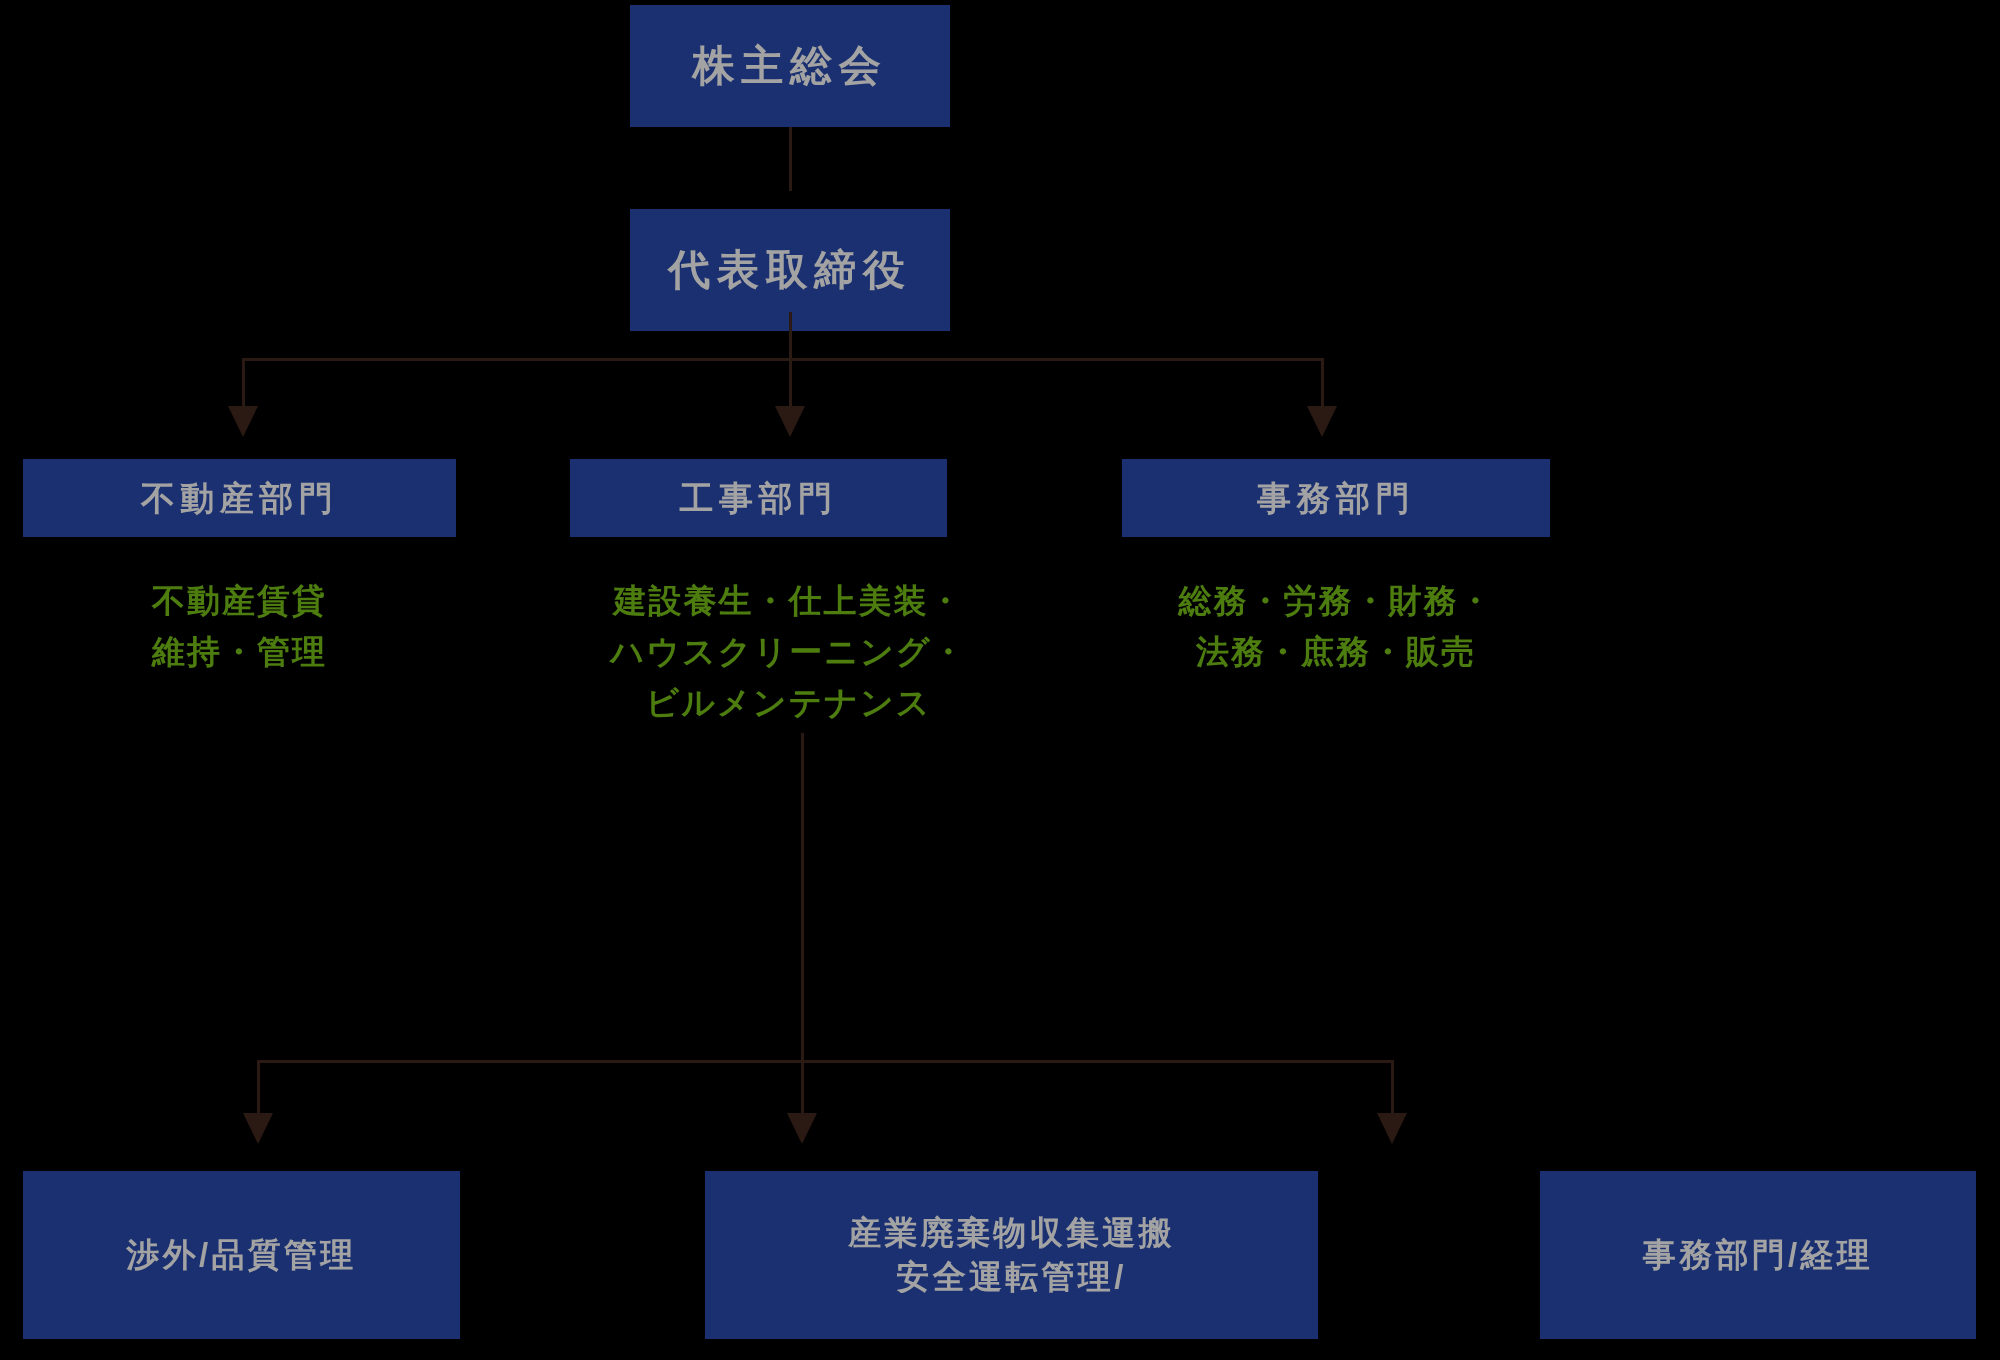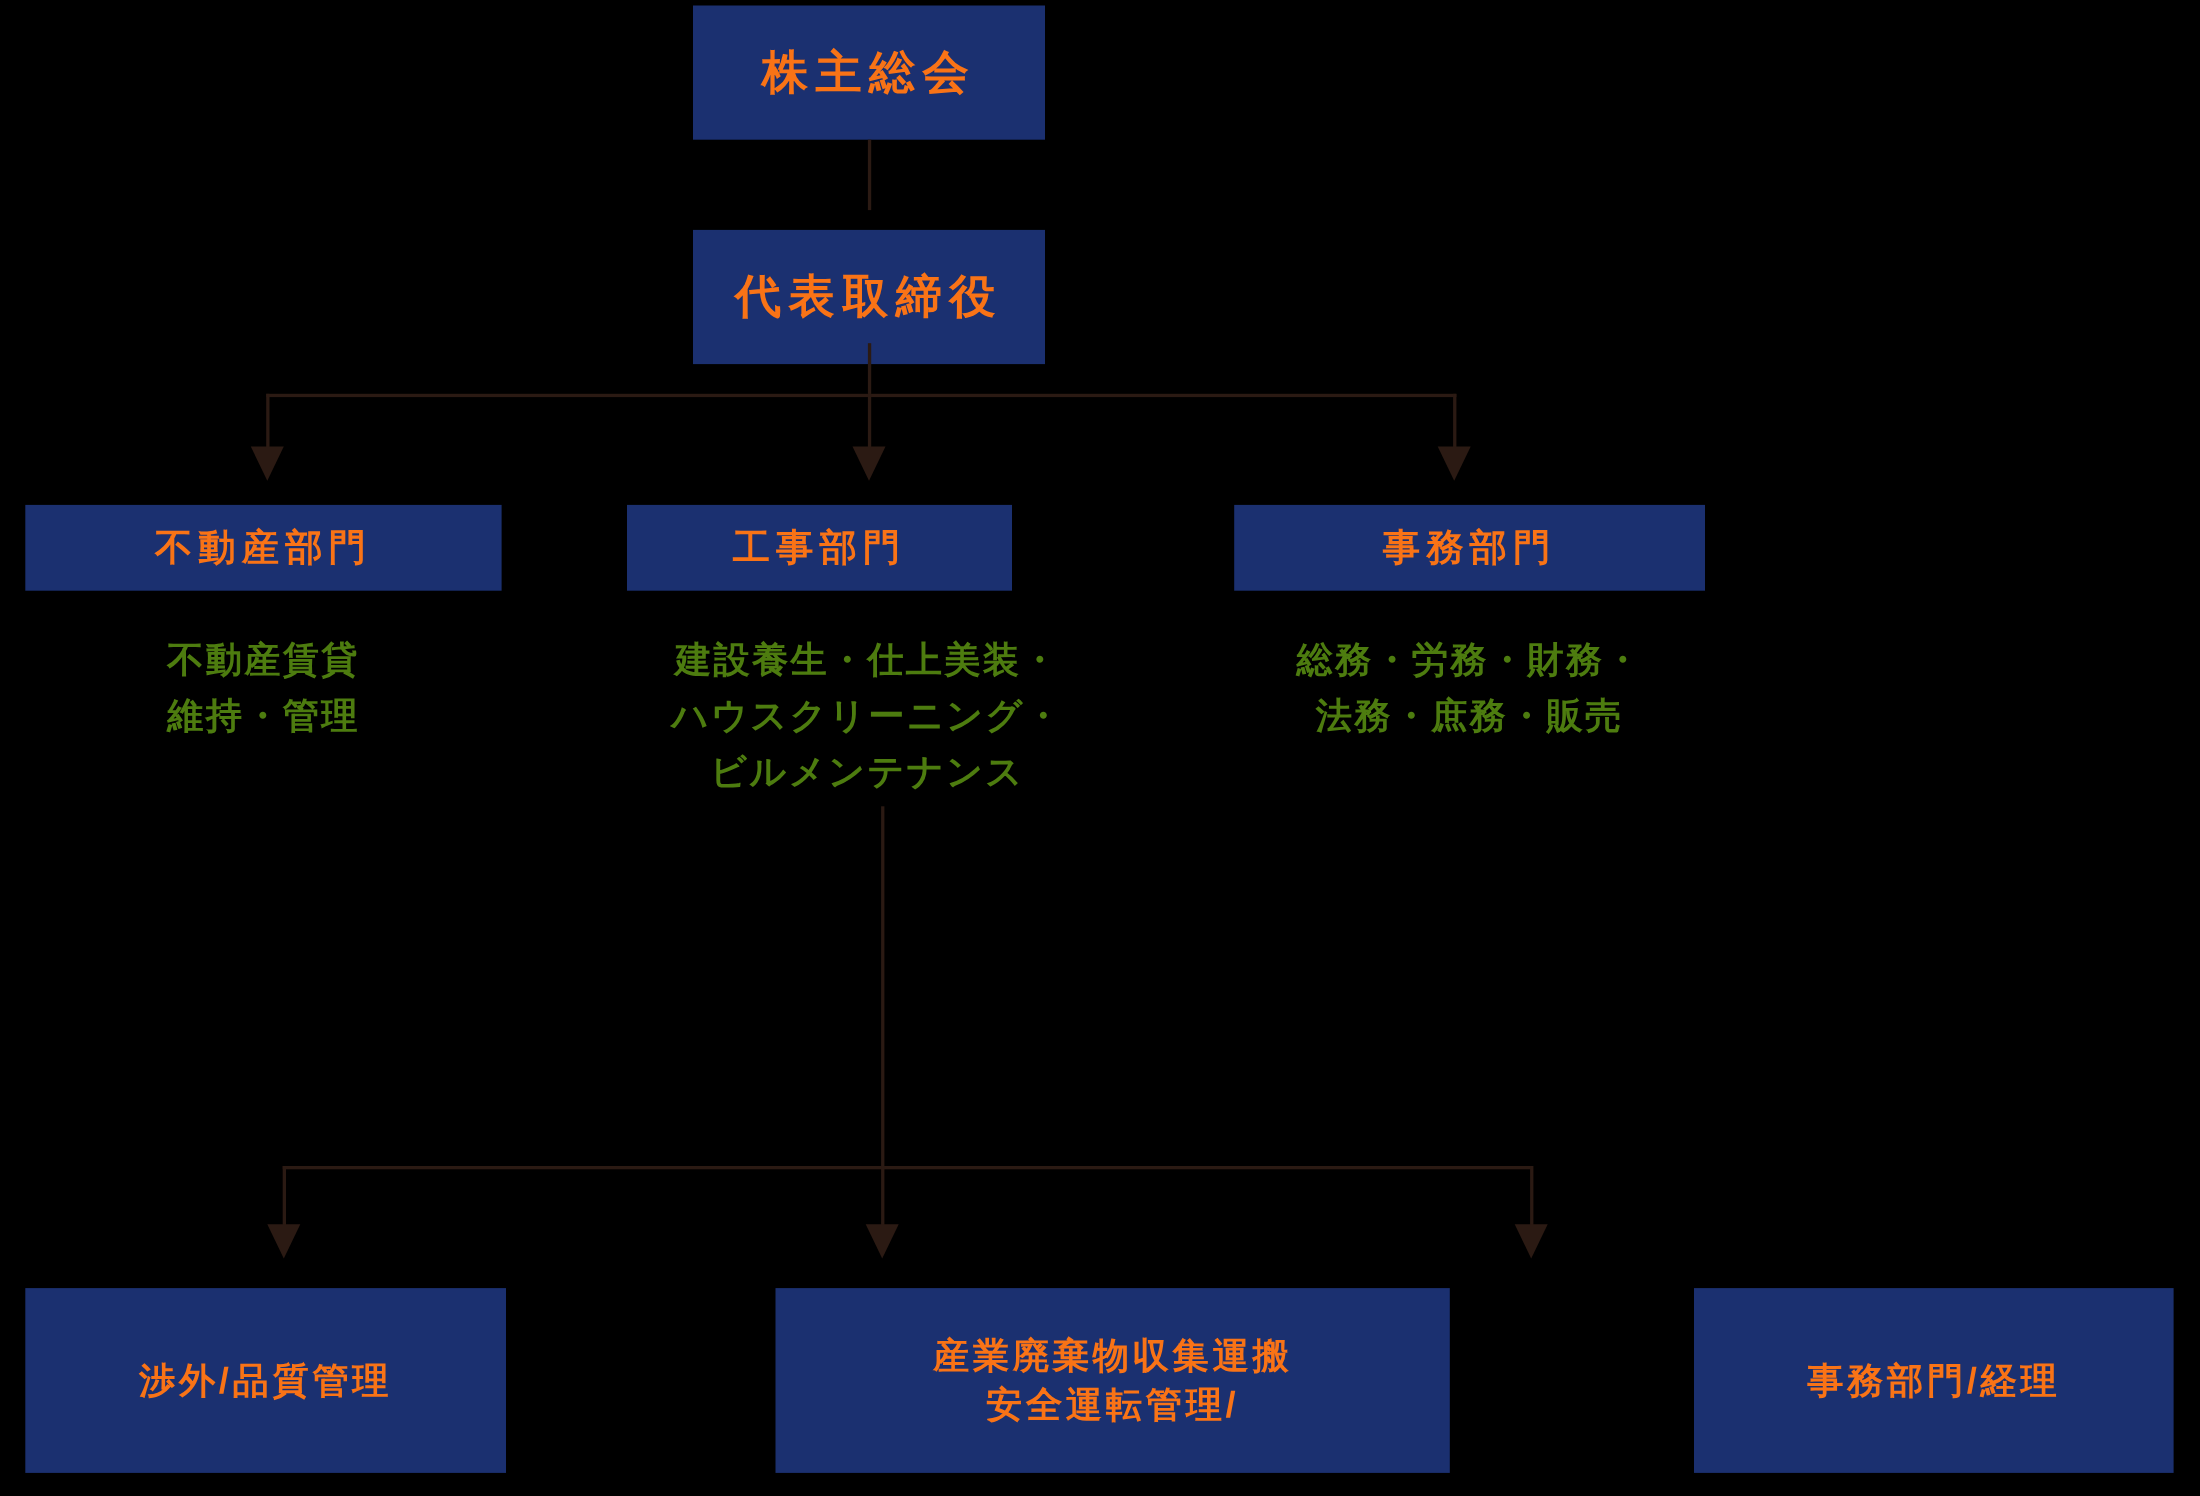--- a/index.html
+++ b/index.html
@@ -16,40 +16,40 @@
     width: 2000px;
     height: 1360px;
     background: #000000;
     overflow: hidden;
   }
 
   
   .node {
     position: absolute;
     background: #1b3070;
-    color: #f97316;
+    color: #a3a3a3;
     display: flex;
     align-items: center;
     justify-content: center;
     text-align: center;
     font-family: "Liberation Sans", "DejaVu Sans", sans-serif;
     font-weight: bold;
     letter-spacing: 0.16em;
     line-height: 1.32;
     box-sizing: border-box;
     padding: 4px 10px;
   }
   .node span { display: block; }
 
   .node-top      { left: 630px;  top: 5px;    width: 320px; height: 122px; font-size: 42px; }
   .node-ceo      { left: 630px;  top: 190px;  width: 320px; height: 122px; font-size: 42px; margin-top: 19px; }
 
   .node-dept     { height: 78px; font-size: 34px; }
   .node-dept-1   { left: 23px;   top: 459px;  width: 433px; }
-  .node-dept-2   { left: 570px;  top: 459px;  width: 350px; }
+  .node-dept-2   { left: 570px;  top: 459px;  width: 377px; }
   .node-dept-3   { left: 1122px; top: 459px;  width: 428px; }
 
   .node-leaf     { font-size: 33px; letter-spacing: 0.10em; }
   .node-leaf-1   { left: 23px;   top: 1171px; width: 437px; height: 168px; }
   .node-leaf-2   { left: 705px;  top: 1171px; width: 613px; height: 168px; }
   .node-leaf-3   { left: 1540px; top: 1171px; width: 436px; height: 168px; }
 
   
   .caption {
     position: absolute;

